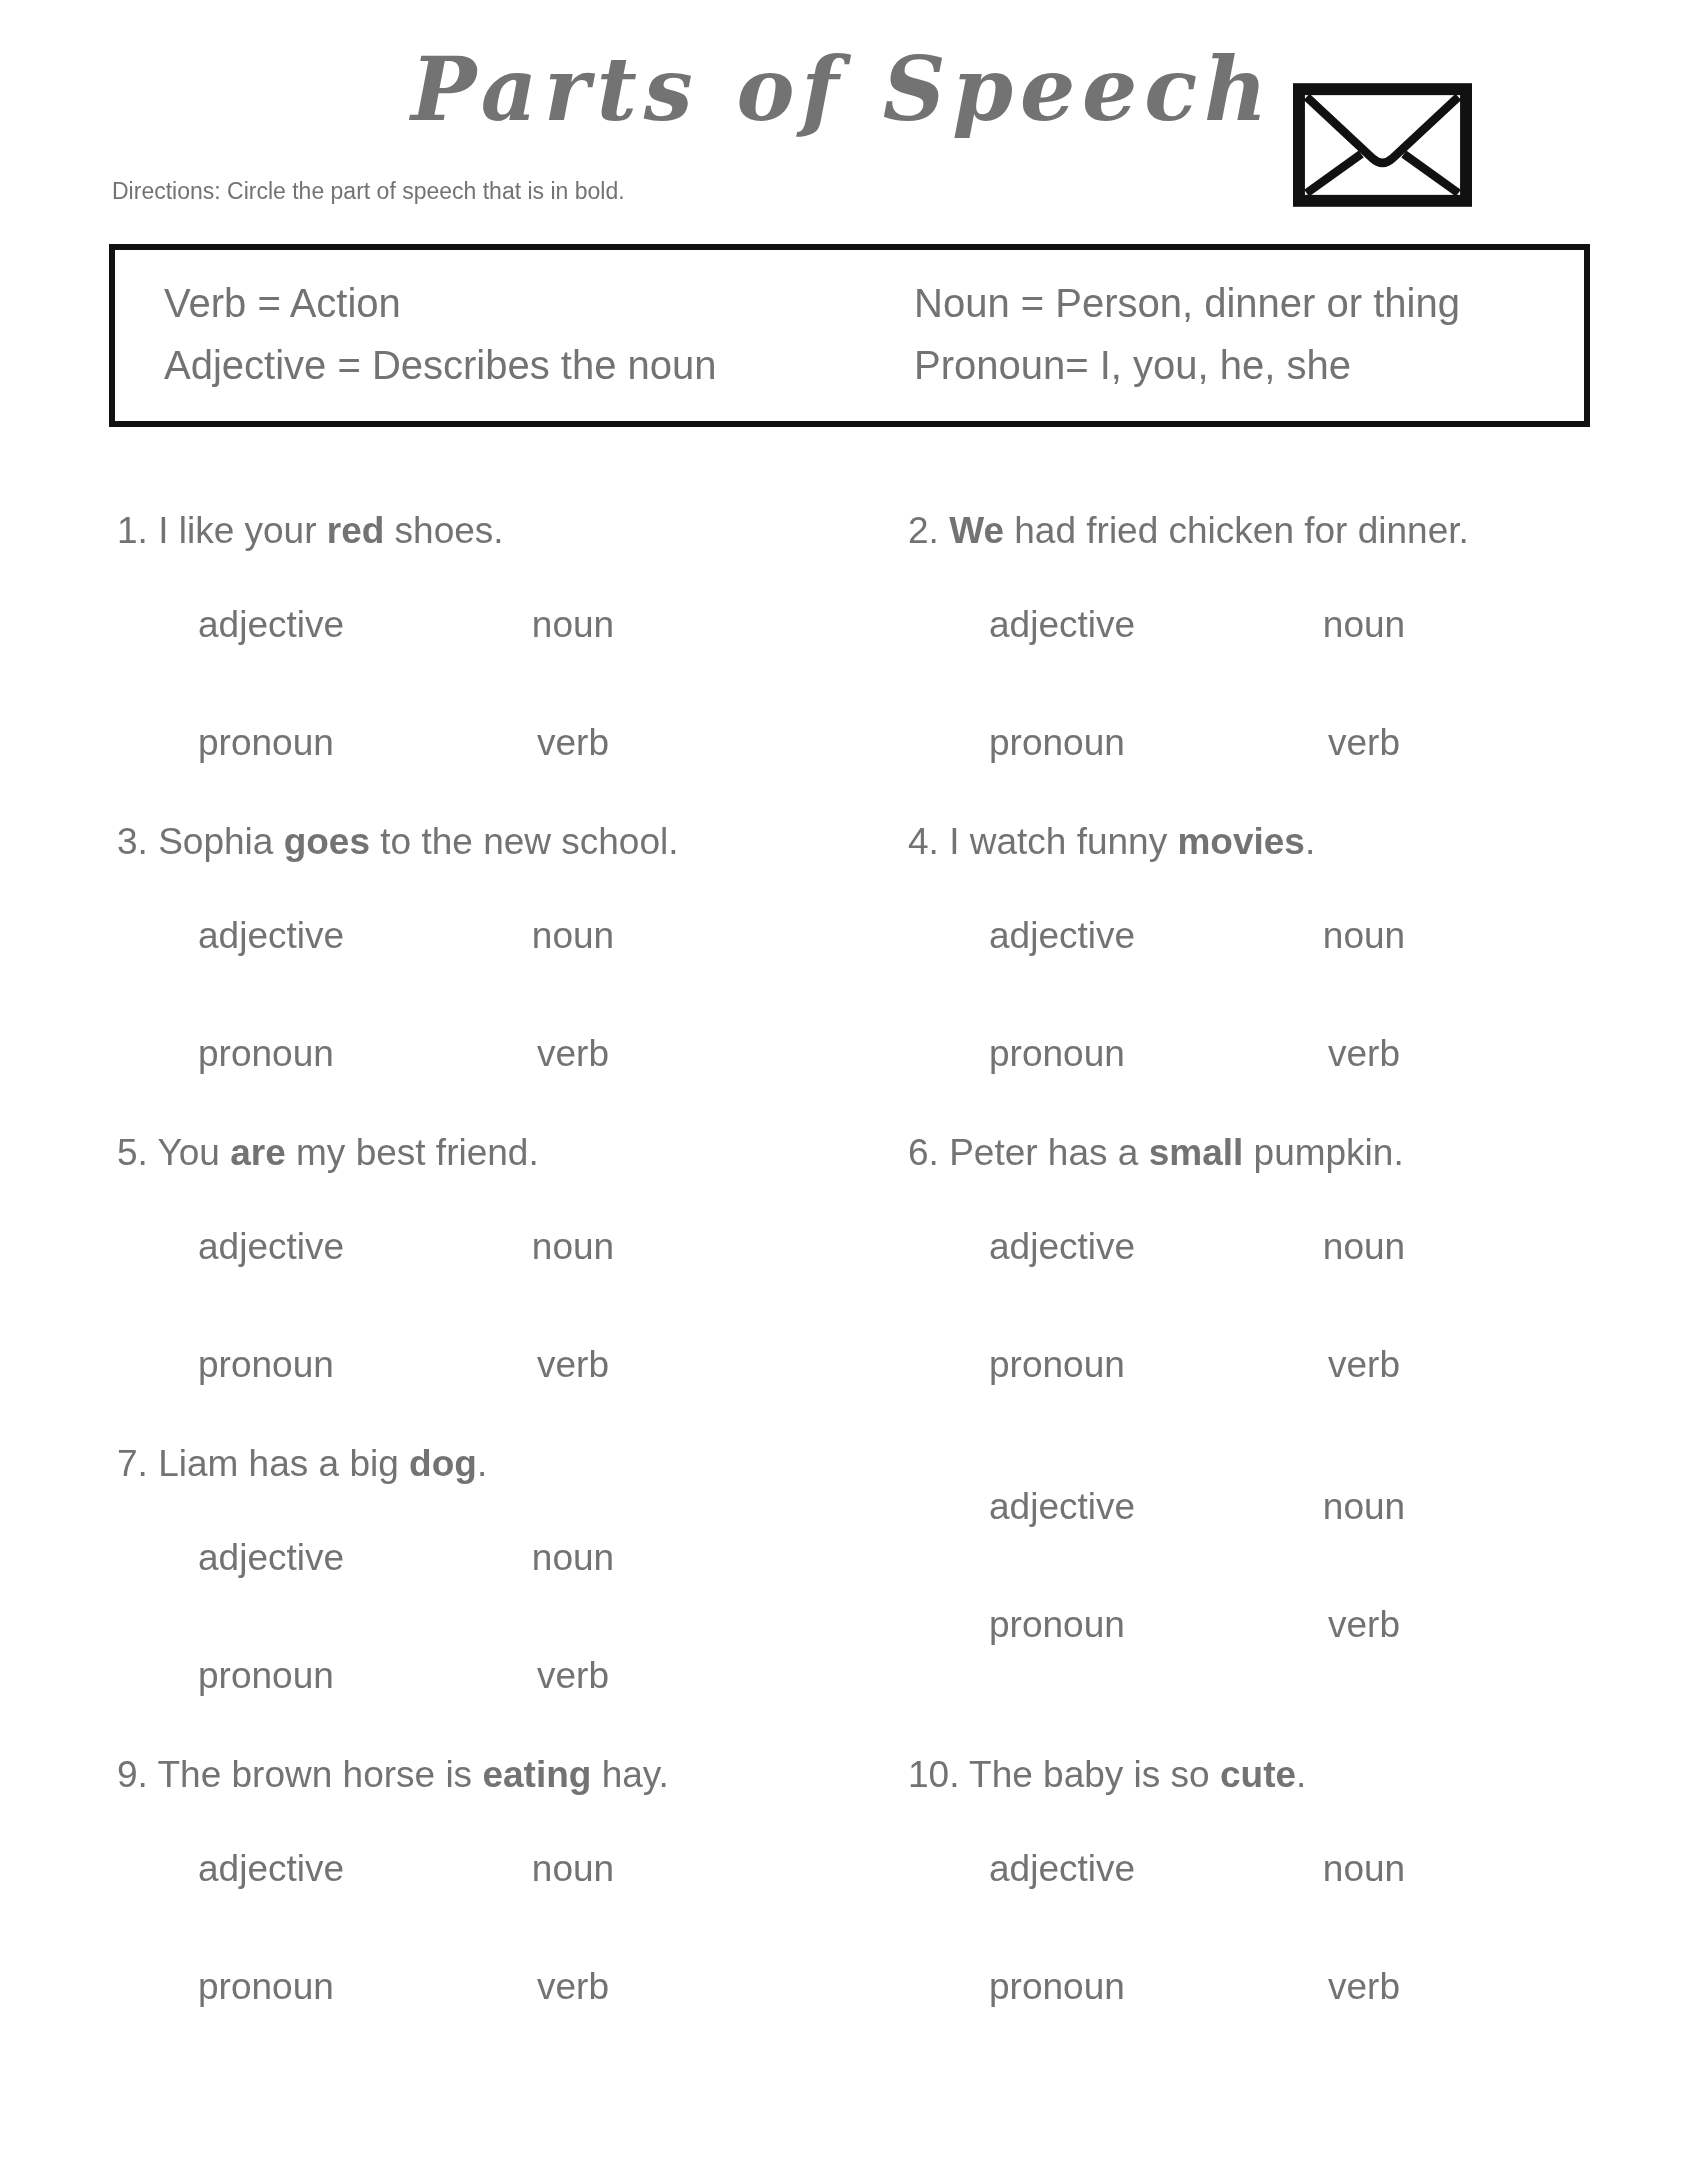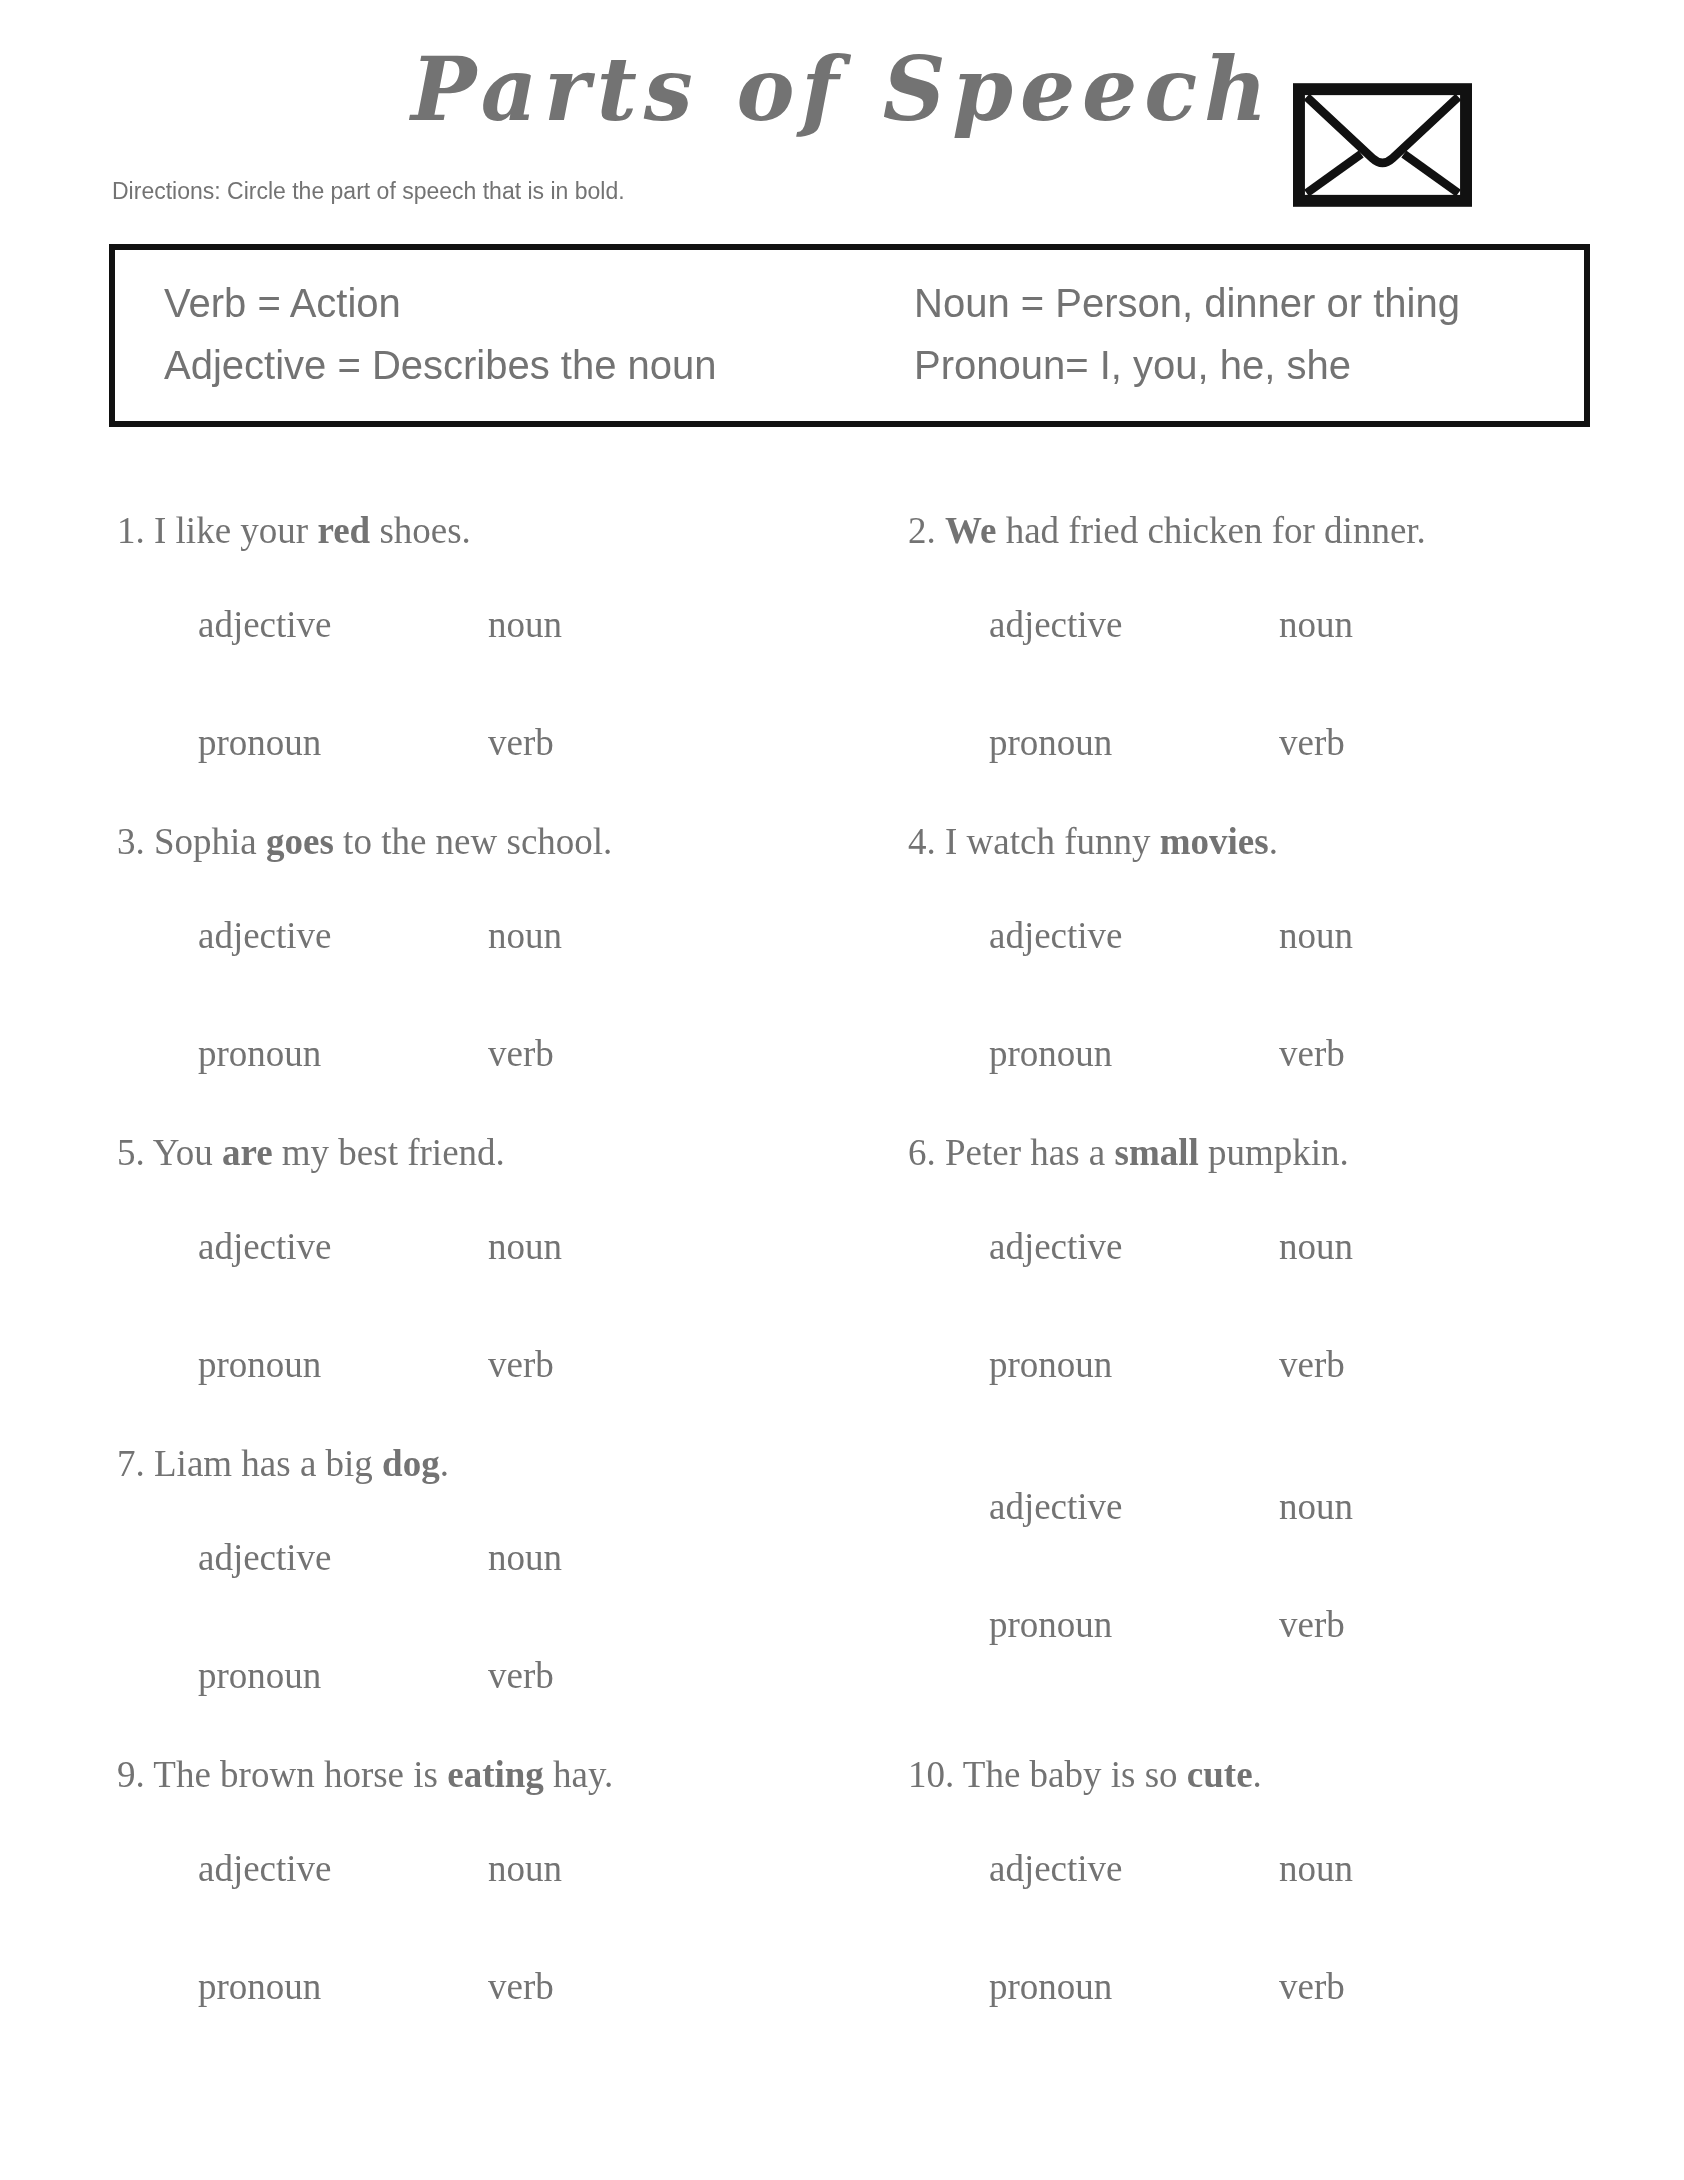--- a/index.html
+++ b/index.html
@@ -48,39 +48,39 @@
     font-size: 40px;
     line-height: 62px;
   }
   
   .questions {
     margin-top: 78px;
     padding-left: 117px;
     display: grid;
     grid-template-columns: 791px auto;
   }
-  .question { margin-bottom: 49px; font-family: Liberation Serif, serif; }
+  .question { margin-bottom: 49px; }
   .sentence {
     margin: 0;
     font-size: 37px;
     line-height: 51px;
     white-space: nowrap;
   }
   .sentence b { font-weight: bold; }
   .options {
     margin-top: 44px;
     padding-left: 81px;
     display: grid;
     grid-template-columns: 290px 170px;
     row-gap: 69px;
     font-size: 37px;
     line-height: 49px;
     width: 460px;
   }
-  .opt.col2 { text-align: left; }
+  .opt.col2 { text-align: center; }
 </style>
 </head>
 <body>
 
 <div class="page">
 
   <h1 class="title">Parts of Speech</h1>
 
   <div class="envelope">
     <svg viewBox="0 0 210 145" xmlns="http://www.w3.org/2000/svg">

